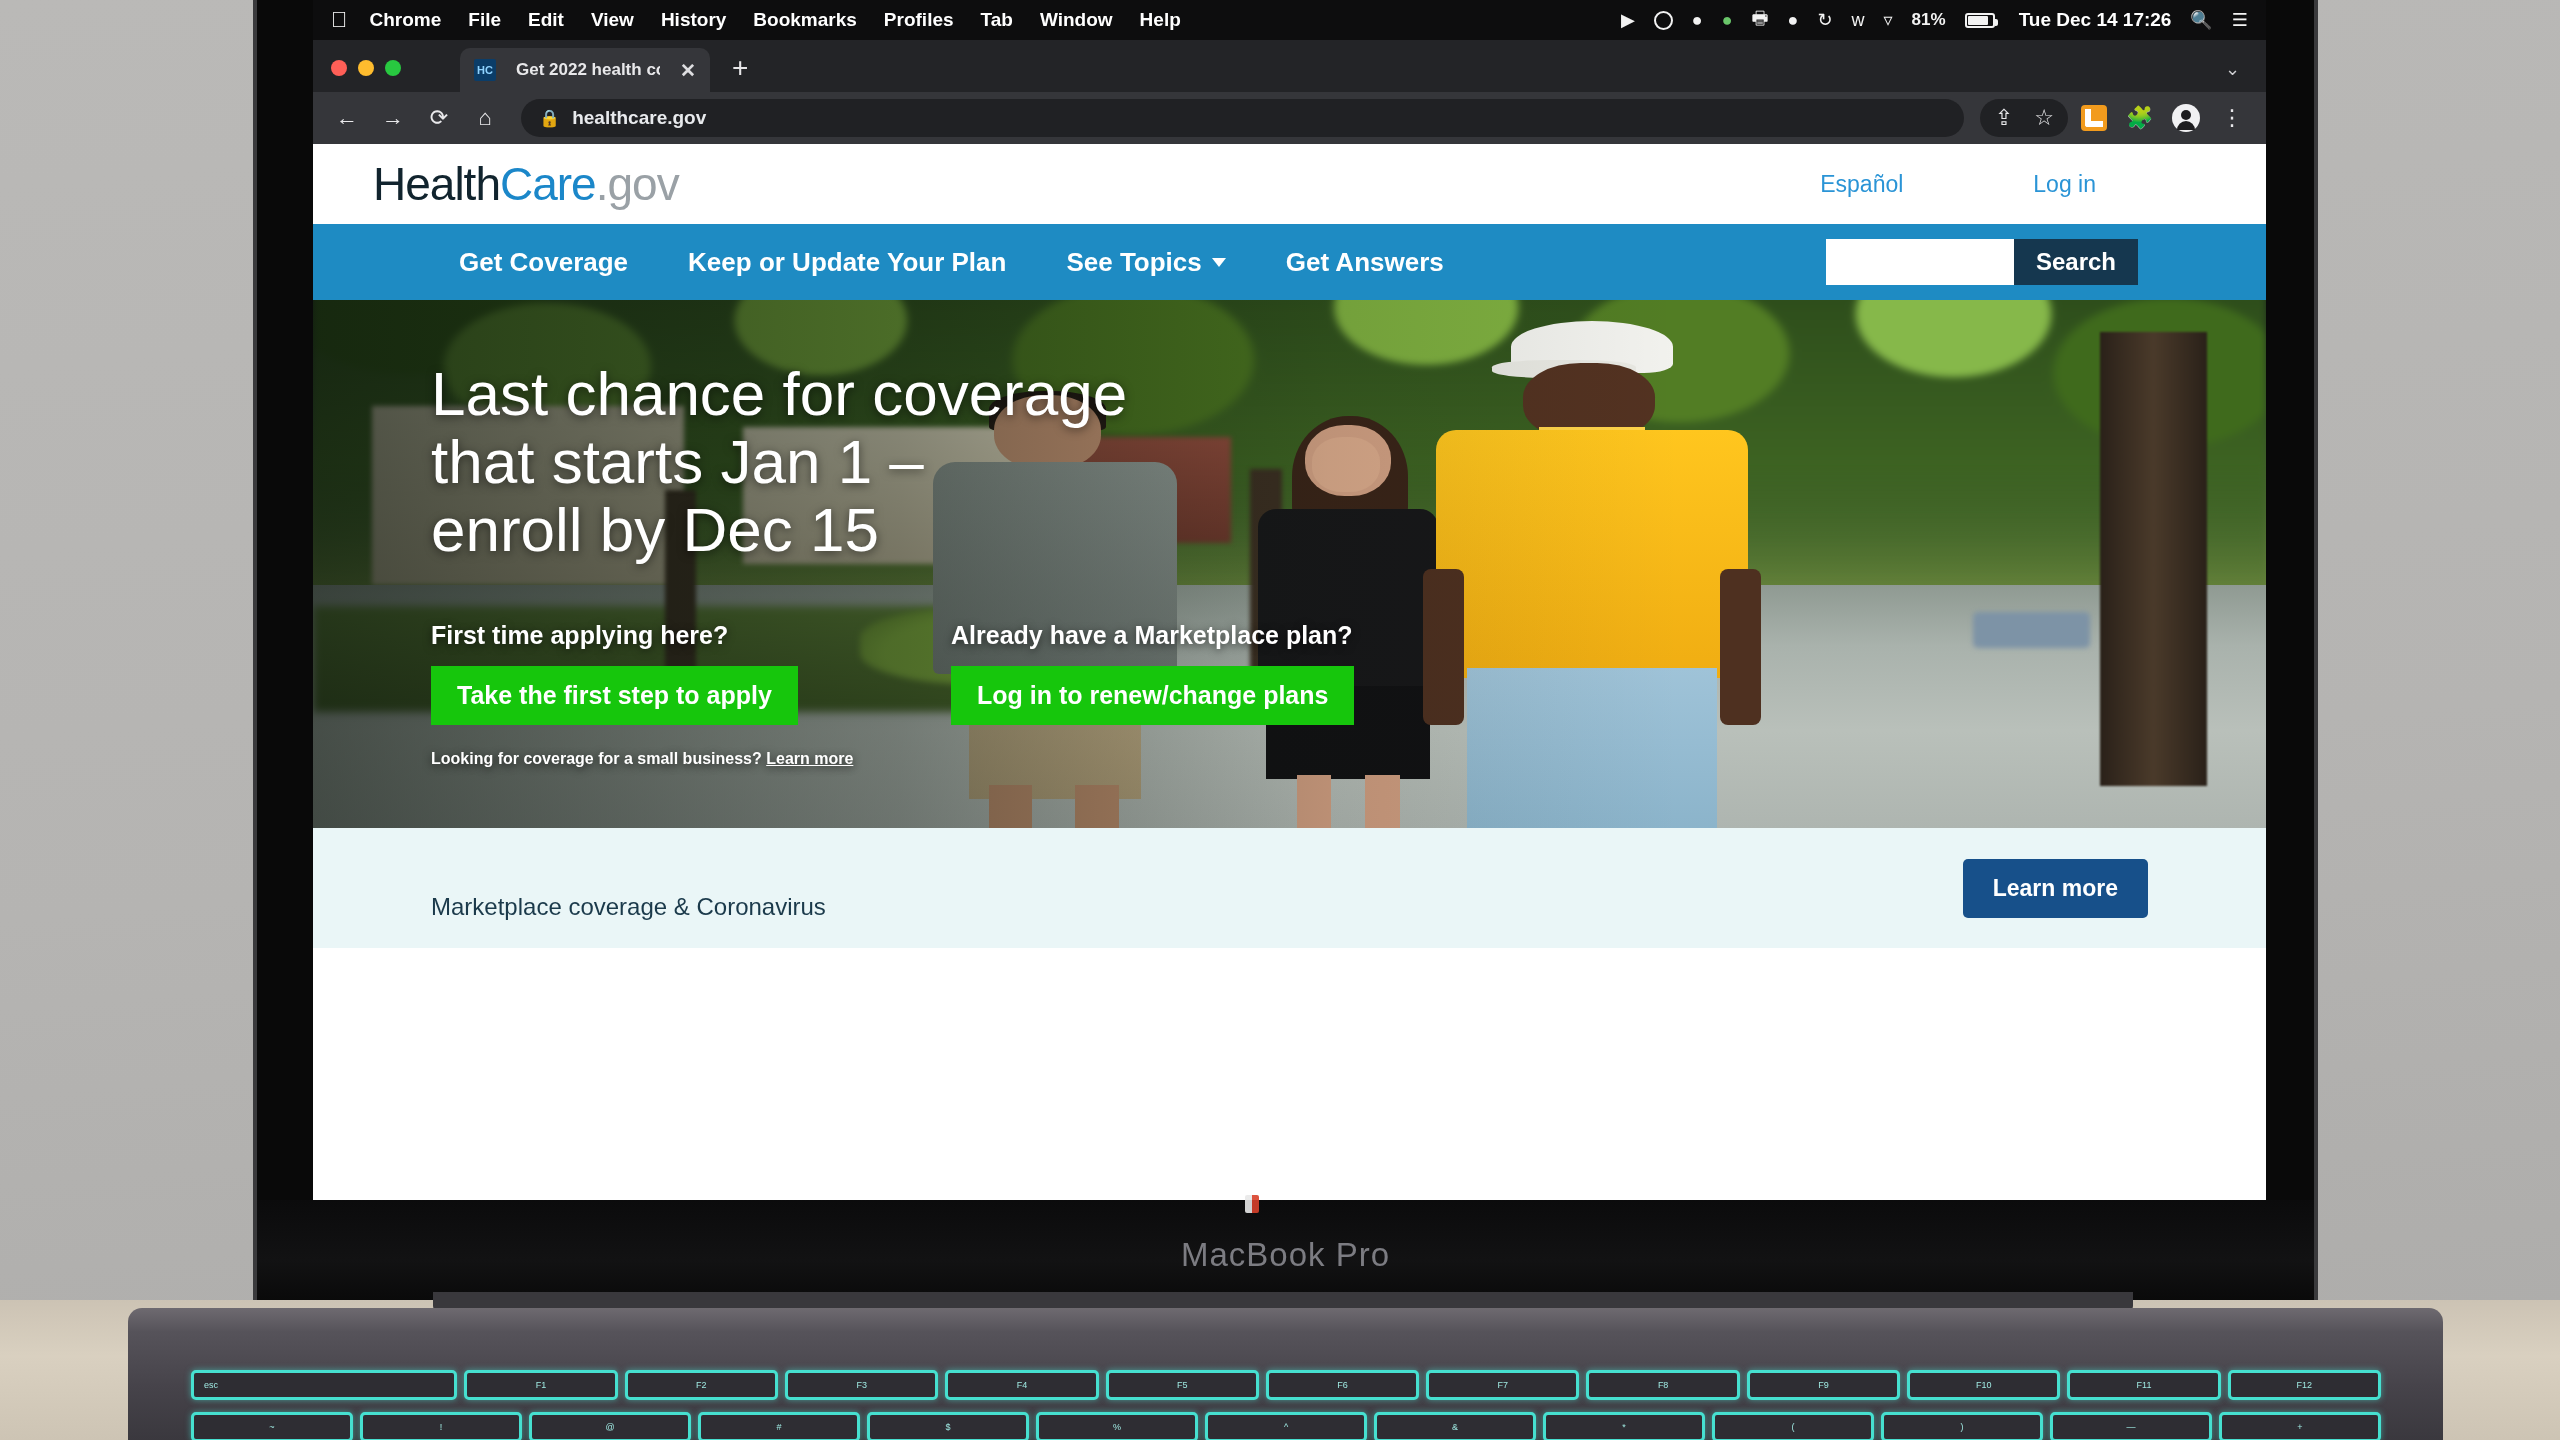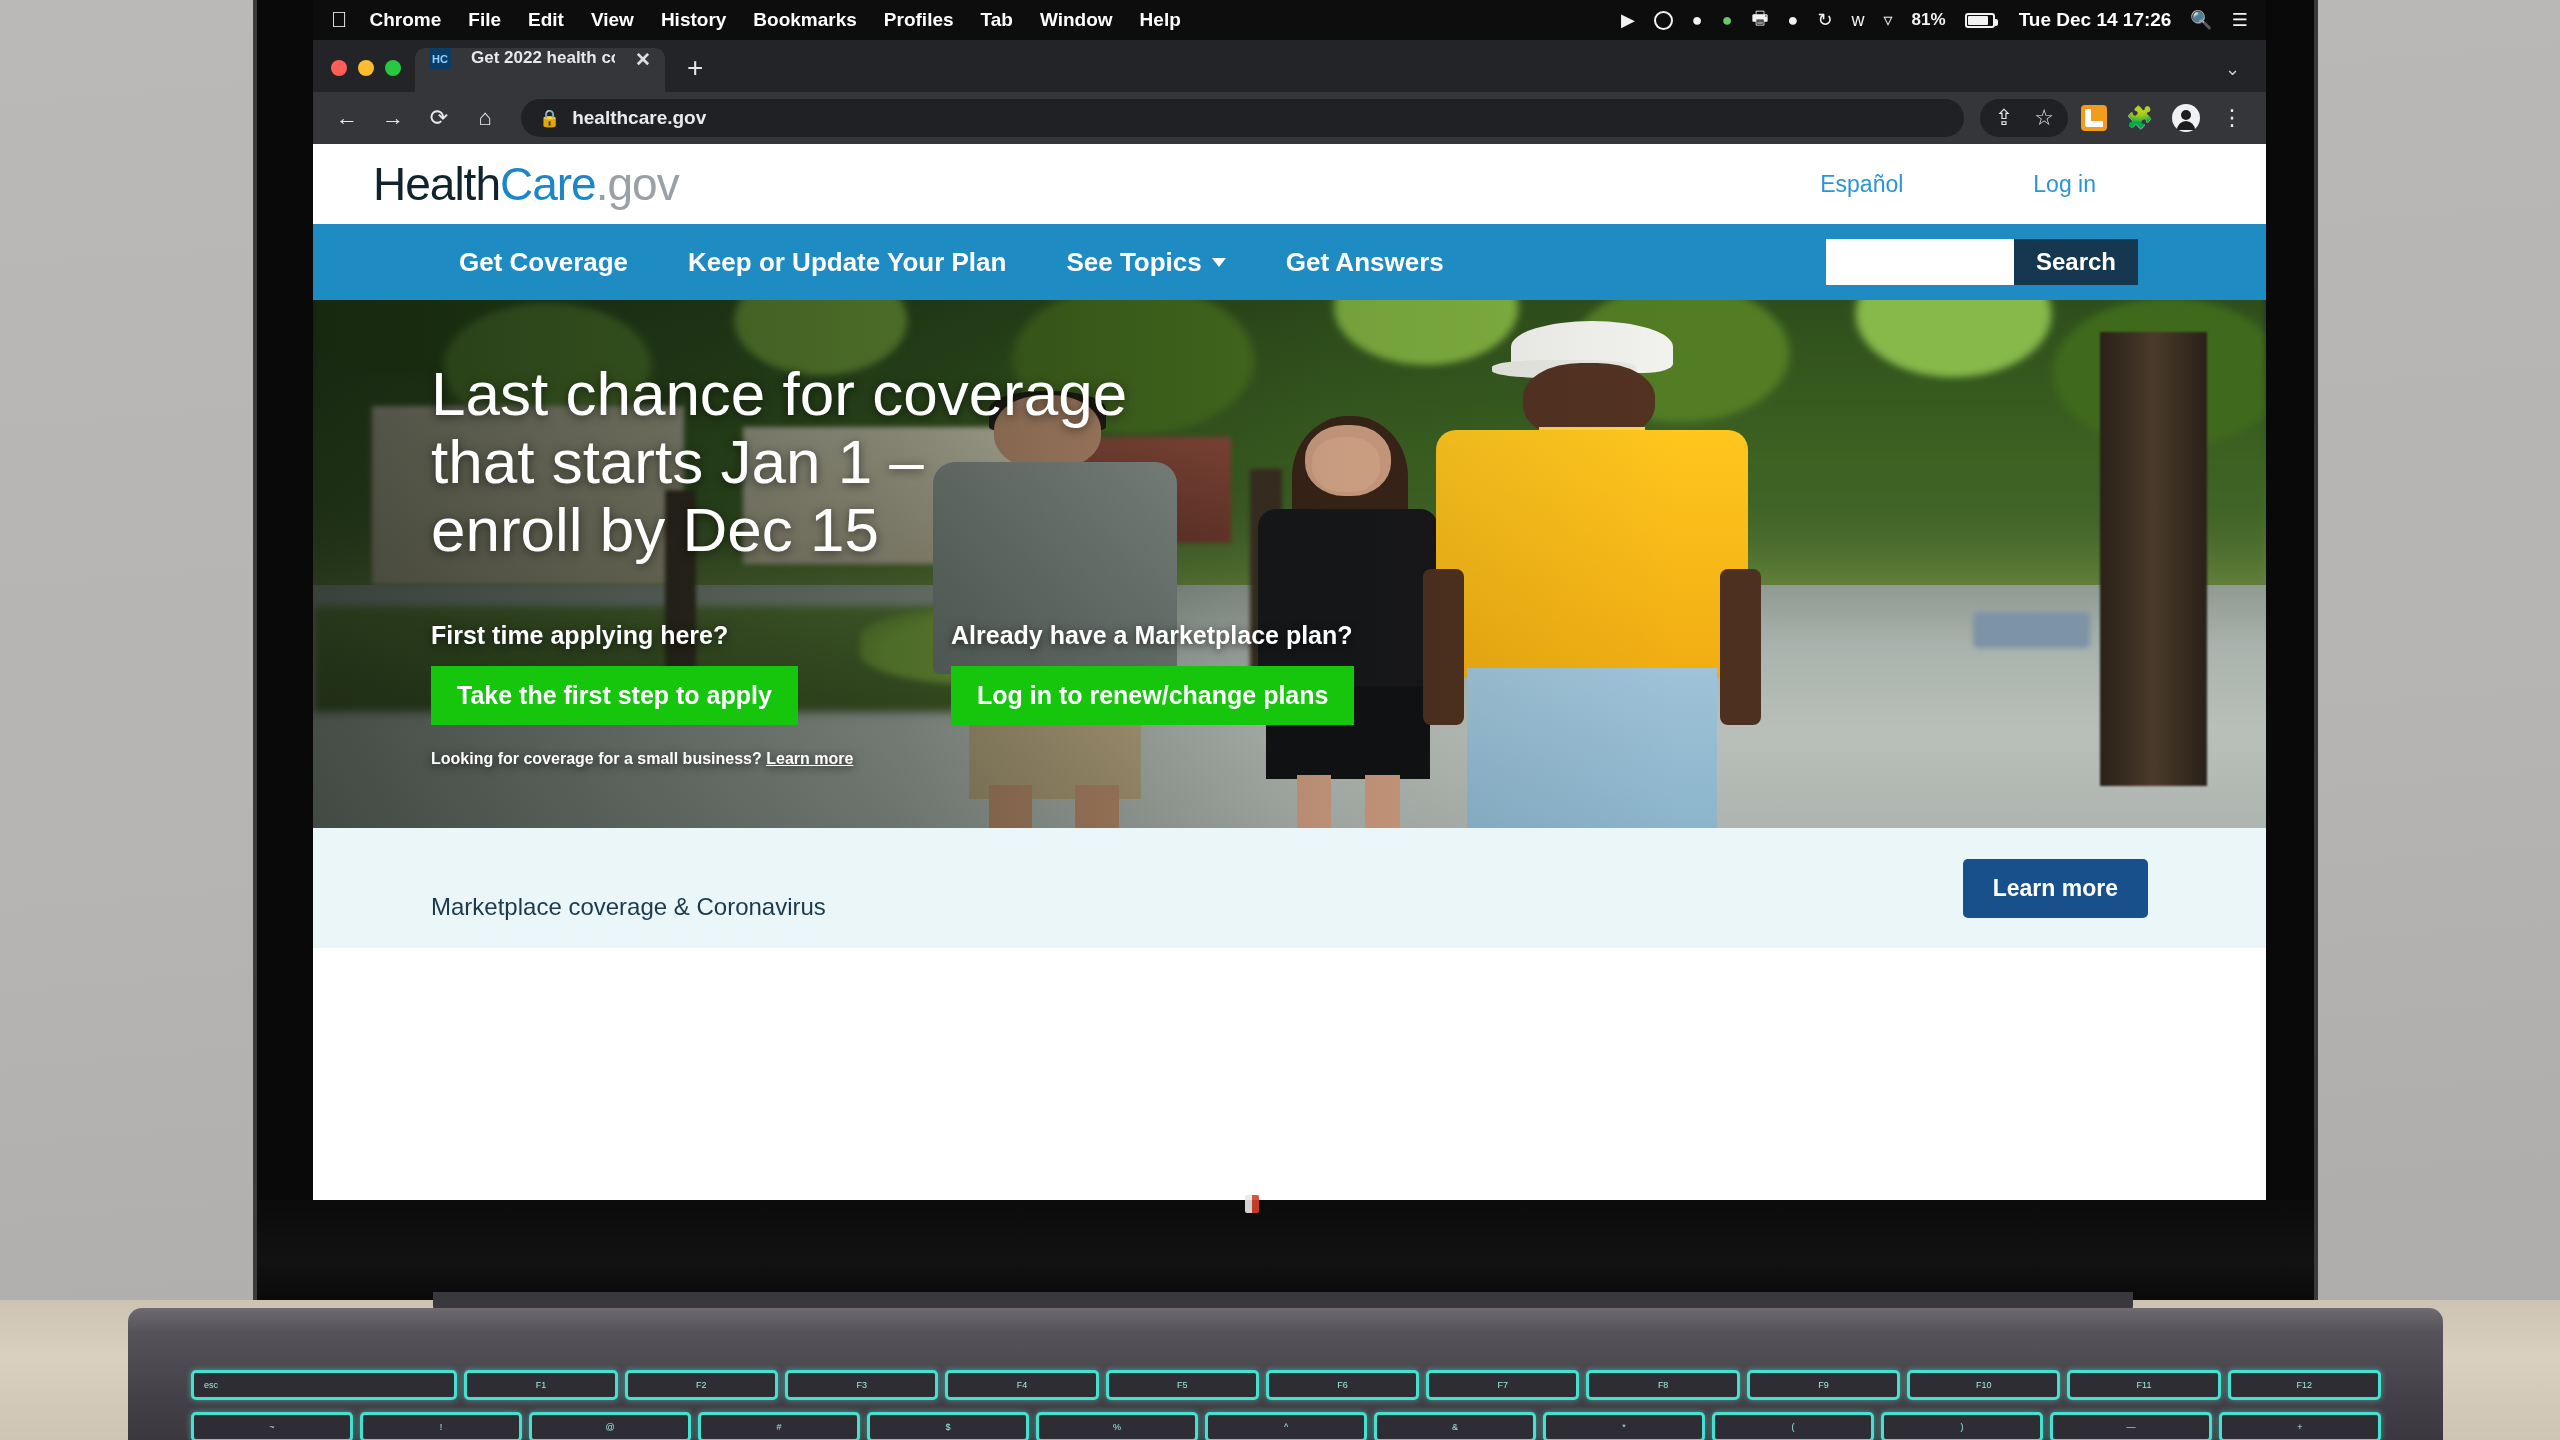--- a/index.html
+++ b/index.html
@@ -115,23 +115,23 @@
 
   
   #tabstrip {
     position:absolute; left:0; top:40px; width:1953px; height:52px;
     background:#232427; display:flex; align-items:flex-end; padding-left:14px;
   }
   .traffic { display:flex; align-items:center; gap:11px; padding:0 14px 16px 4px; }
   .tl { width:16px;height:16px;border-radius:50%; }
   .tl.r{background:#ff5f57;} .tl.y{background:#febc2e;} .tl.g{background:#28c840;}
   #tab {
-    display:flex; gap:20px;
+    display:flex; align-items:center; gap:20px;
     height:44px; padding:0 14px; min-width:240px; max-width:250px;
-    background:#35363a; border-radius:10px 10px 0 0; color:#e8e8ea;
+    background:#35363a; border-radius:10px 10px 0 0; color:#e8e8ea;margin-left:45px;
   }
   #tab .favicon {
     width:22px;height:22px;background:#0b3d68;color:#8fd3ff;
     font-size:11px;font-weight:bold;display:flex;align-items:center;justify-content:center;border-radius:2px;
     flex:0 0 auto;
   }
   #tab .title {
     font-size:17px; font-weight:bold; white-space:nowrap; overflow:hidden;
     text-overflow:clip; flex:1;
   }
@@ -514,20 +514,21 @@
                 <div id="covid-title">Marketplace coverage &amp; Coronavirus</div>
                 <button id="covid-btn">Learn more</button>
               </div>
 
               <div id="page-rest"></div>
             </div>
           </div>
 
           <div id="chin"></div>
           <div id="notch-dot"></div>
+          <div id="macbook-label">MacBook Pro</div>
         </div>
       </div>
     </div>
 
     <div id="hinge"></div>
     <div id="base"></div>
 
     <div id="keyboard">
       <div class="keyrow" style="top:0px;">
         <span class="key esc">esc</span>

